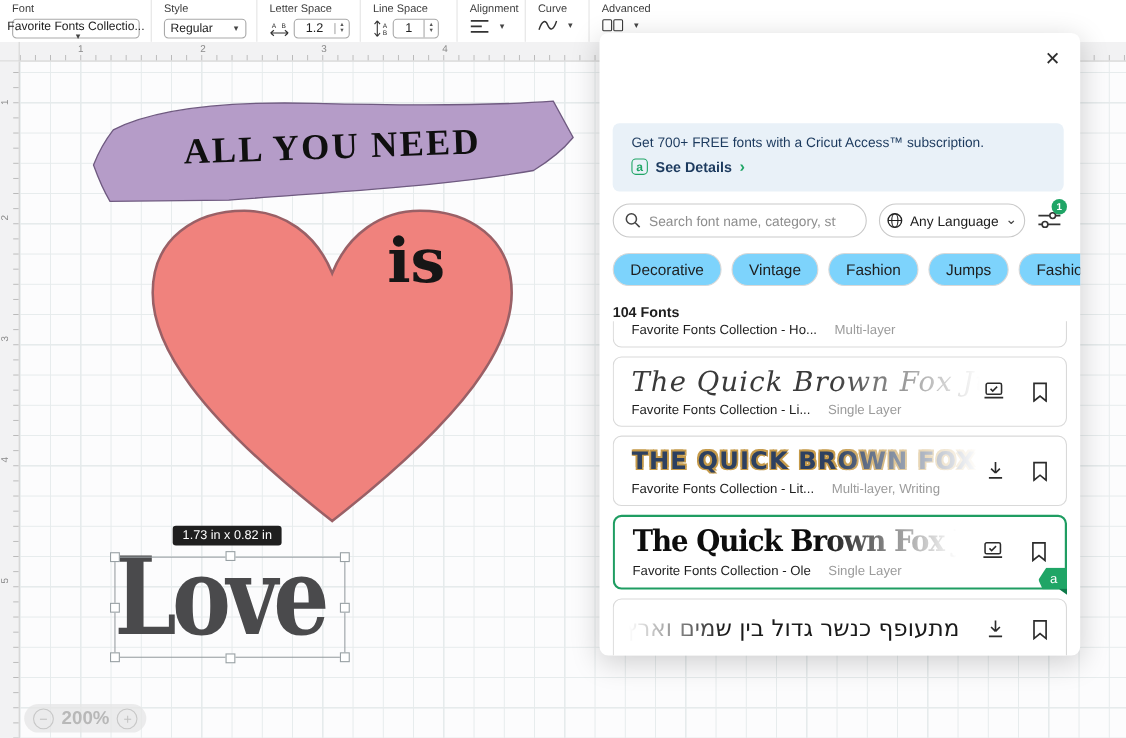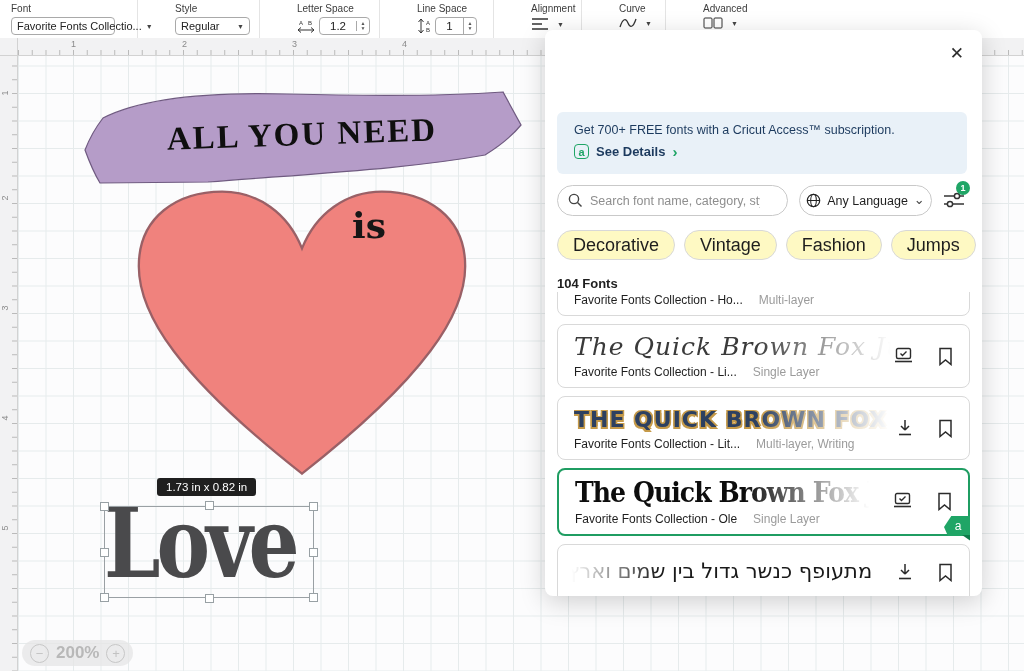--- a/index.html
+++ b/index.html
@@ -1,19 +1,19 @@
 <!DOCTYPE html>
 <html><head>
 <meta charset="utf-8">
 <style>
   * { margin:0; padding:0; box-sizing:border-box; }
   html,body { width:1024px; height:671px; overflow:hidden; font-family:"Liberation Sans",sans-serif; background:#fff; position:relative; }
 
   
-  .toolbar { position:absolute; left:0; top:0; width:1024px; height:38px; background:#fff; display:flex; z-index:5;gap:26px; }
+  .toolbar { position:absolute; left:0; top:0; width:1024px; height:38px; background:#fff; display:flex; z-index:5; }
   .tb-group { padding:3px 9px 0 11px; border-right:1px solid #e4e4e4; height:38px; }
   .tb-group:last-child { border-right:none; }
   .tb-label { font-size:10px; color:#3c3c3c; margin-bottom:3px; white-space:nowrap; }
   .tb-control { display:flex; align-items:center; gap:4px; }
   .tb-select { height:18px; border:1px solid #a9a9a9; border-radius:4px; display:flex; align-items:center; justify-content:space-between; padding:0 5px; font-size:11px; color:#222; background:#fff; white-space:nowrap; }
   .tb-caret { font-size:7px; color:#444; margin-left:4px; }
   .tb-input { height:18px; border:1px solid #a9a9a9; border-radius:4px; display:flex; align-items:stretch; background:#fff; }
   .tb-input .val { display:flex; align-items:center; justify-content:center; font-size:11.5px; color:#222; padding:0 4px; flex:1; }
   .stepper { width:13px; border-left:1px solid #a9a9a9; display:flex; flex-direction:column; align-items:center; justify-content:center; line-height:1; }
   .stepper span { font-size:5px; color:#555; }
@@ -33,21 +33,21 @@
       linear-gradient(90deg,#e6ebec 1px,transparent 1px),
       linear-gradient(#dbe2e4 1px,transparent 1px),
       linear-gradient(90deg,#dbe2e4 1px,transparent 1px);
     background-size:27.5px 27.5px,27.5px 27.5px,110px 110px,110px 110px;
     background-position:0 9.5px,0 0,0 37px,55px 0; z-index:1; }
 
   
   .banner-svg { position:absolute; left:82px; top:85px; z-index:3; }
   .banner-text { position:absolute; left:112px; top:116px; width:380px; text-align:center; font-family:"Liberation Serif",serif; font-weight:bold; font-size:33px; letter-spacing:2px; color:#0f0f0f; transform:rotate(-2deg); z-index:4; }
   .heart-svg { position:absolute; left:124px; top:181px; z-index:3; }
-  .is-text { position:absolute; left:352px; top:204px; font-family:"DejaVu Serif",serif; font-weight:bold; font-size:36px; color:#161616; z-index:4; }
+  .is-text { position:absolute; left:352px; top:204px; font-family:"DejaVu Serif",serif; font-weight:bold; font-size:56px; color:#161616; z-index:4; }
   .love-text { position:absolute; left:104px; top:494px; font-family:"DejaVu Serif",serif; font-weight:bold; font-size:98px; line-height:1.0; color:#4a4a4c; letter-spacing:-5px; transform:scaleX(0.82); transform-origin:left top; z-index:3; }
   .sel-box { position:absolute; left:104px; top:506px; width:210px; height:92px; border:1.5px solid #9aa0a4; z-index:4; }
   .handle { position:absolute; width:9px; height:9px; background:#fff; border:1px solid #98a0a4; }
   .dim-badge { position:absolute; left:157px; top:478px; background:#1f1f1f; color:#fff; font-size:11.5px; padding:3px 9px; border-radius:3px; white-space:nowrap; z-index:6; }
 
   .zoom-pill { position:absolute; left:22px; top:640px; display:flex; align-items:center; gap:7px; background:rgba(229,229,229,0.75); border-radius:16px; padding:3px 8px; z-index:6; }
   .zoom-circle { width:19px; height:19px; border:1.5px solid #c7c7c7; border-radius:50%; color:#c2c2c2; display:flex; align-items:center; justify-content:center; font-size:13px; line-height:1; }
   .zoom-label { color:#b8b8b8; font-size:17px; font-weight:bold; }
 
   
@@ -63,21 +63,21 @@
   .access-a { width:15px; height:15px; border:1.5px solid #1fa566; border-radius:4px; color:#1fa566; font-size:11px; font-weight:bold; display:flex; align-items:center; justify-content:center; }
   .see-details { font-size:13px; font-weight:bold; color:#1c3a5e; }
   .see-chev { color:#1fa566; font-size:15px; font-weight:bold; line-height:1; }
   .search-box { position:absolute; left:12px; top:155px; width:231px; height:31px; border:1px solid #c9c9c9; border-radius:16px; display:flex; align-items:center; padding:0 10px; gap:7px; background:#fff; }
   .search-box input { border:none; outline:none; font-size:12.5px; color:#333; width:170px; background:transparent; font-family:"Liberation Sans",sans-serif; }
   .search-box input::placeholder { color:#8e8e8e; }
   .lang-pill { position:absolute; left:254px; top:155px; width:133px; height:31px; border:1px solid #c9c9c9; border-radius:16px; display:flex; align-items:center; justify-content:center; gap:6px; font-size:12.5px; color:#1e1e1e; background:#fff; }
   .filter-btn { position:absolute; left:398px; top:160px; width:24px; height:22px; }
   .filter-badge { position:absolute; left:411px; top:151px; width:14px; height:14px; background:#1fa566; border-radius:50%; color:#fff; font-size:9px; font-weight:bold; display:flex; align-items:center; justify-content:center; }
   .chips { position:absolute; left:12px; top:200px; display:flex; gap:9px; white-space:nowrap; }
-  .chip { height:30px; border:1px solid #d8d8d8; border-radius:15px; padding:0 15px; display:flex; align-items:center; font-size:18px; color:#1e1e1e; background:#fef9c3; }
+  .chip { height:30px; border:1px solid #d8d8d8; border-radius:15px; padding:0 15px; display:flex; align-items:center; font-size:14px; color:#1e1e1e; background:#7dd3fc; }
   .results-count { position:absolute; left:12px; top:246px; font-size:13px; font-weight:bold; color:#1e1e1e; }
   .font-list { position:absolute; left:12px; top:262px; width:413px; height:304px; overflow:hidden; }
   .card { position:relative; width:413px; height:64px; border:1px solid #d9d9d9; border-radius:8px; margin-bottom:8px; background:#fff; }
   .card.partial { margin-top:-40px; }
   .card.selected { border:2px solid #1f9d62; height:68px; }
   .label-row { position:absolute; left:16px; bottom:8px; display:flex; gap:16px; align-items:baseline; }
   .fname { font-size:12px; color:#1e1e1e; }
   .flayer { font-size:12px; color:#9b9b9b; }
   .preview { position:absolute; left:16px; top:4px; width:330px; height:36px; overflow:hidden; white-space:nowrap;
     -webkit-mask-image:linear-gradient(90deg,#000 55%,transparent 96%); mask-image:linear-gradient(90deg,#000 55%,transparent 96%); }
@@ -93,21 +93,21 @@
   .access-ribbon { position:absolute; right:-4px; bottom:-2px; width:28px; height:20px; background:#1fa566; color:#fff; font-size:12px; display:flex; align-items:center; justify-content:center; clip-path:polygon(26% 0,100% 0,100% 100%,14% 100%,0 55%); }
   .ribbon-fold { position:absolute; right:-4px; bottom:-8px; width:10px; height:7px; background:#0e7a4a; clip-path:polygon(0 0,100% 0,100% 100%); }
 </style>
 </head>
 <body>
 
 <div class="toolbar">
   <div class="tb-group" style="width:138px;">
     <div class="tb-label">Font</div>
     <div class="tb-control">
-      <div class="tb-select" style="width:104px;">
+      <div class="tb-select" style="width:116px;flex-direction:column;">
         <span>Favorite Fonts Collectio...</span>
         <span class="tb-caret">▼</span>
       </div>
     </div>
   </div>
   <div class="tb-group" style="width:96px;">
     <div class="tb-label">Style</div>
     <div class="tb-control">
       <div class="tb-select" style="width:76px;">
         <span>Regular</span>

